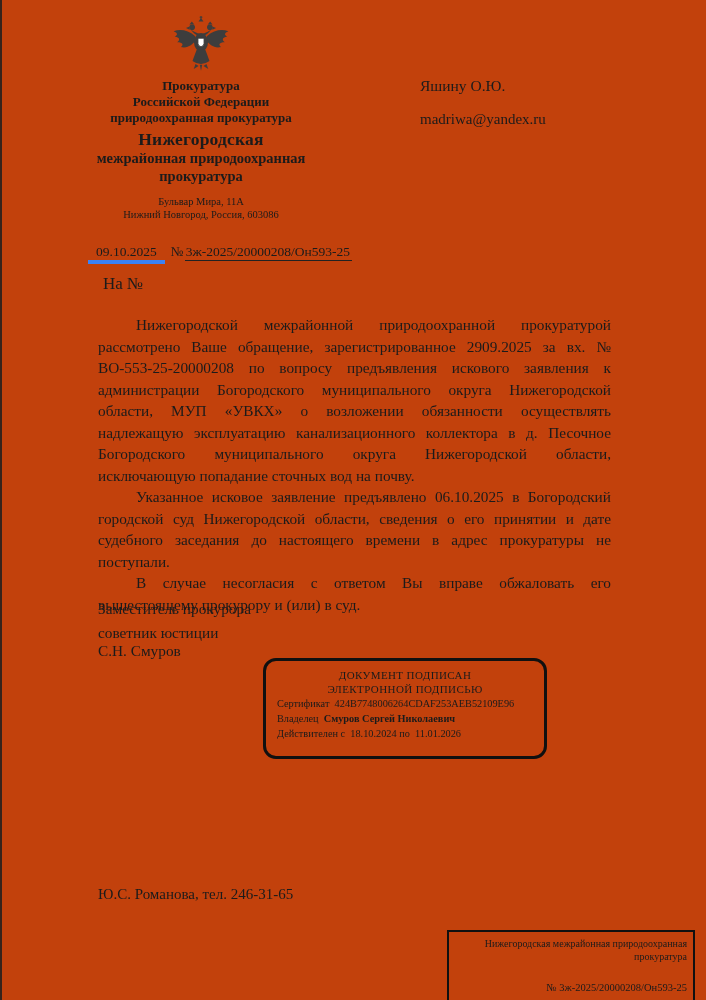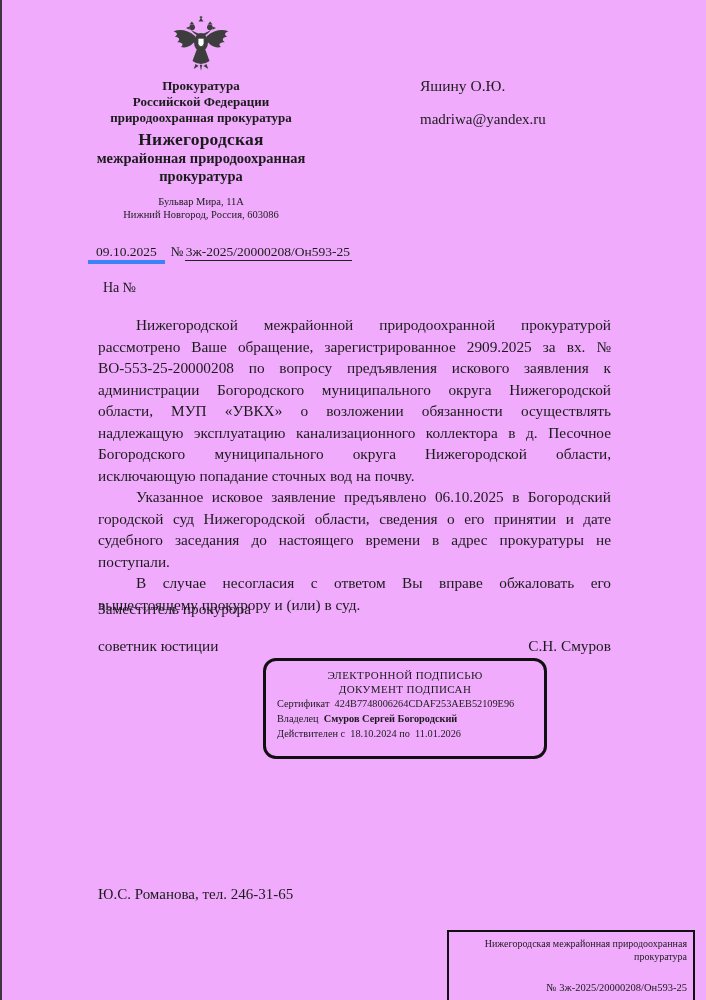--- a/index.html
+++ b/index.html
@@ -1,51 +1,51 @@
 <!DOCTYPE html>
 <html><head>
 <meta charset="utf-8">
 <style>
   html,body{margin:0;padding:0;background:#e8e8e8;}
   .page{
     position:relative;
     width:706px;height:1000px;
     margin:0 auto;
-    background:#f0abfc;
+    background:#c2410c;
     font-family:"Liberation Serif","DejaVu Serif",serif;
     color:#1b1b1b;
     overflow:hidden;
   }
   .scan-edge{position:absolute;left:0;top:0;width:2px;height:100%;background:#1f1f1f;opacity:.85;}
 
   
   .lh{position:absolute;left:82px;top:16px;width:238px;text-align:center;}
   .emblem{display:block;margin:0 auto 6px auto;}
   .org-top{font-weight:bold;font-size:13px;line-height:16px;}
   .org-main-1{font-weight:bold;font-size:17.5px;line-height:20px;margin-top:3px;letter-spacing:.2px;}
   .org-main-2{font-weight:bold;font-size:14.5px;line-height:18px;}
   .addr{font-size:10.5px;line-height:13px;margin-top:10px;}
 
   .refline{position:absolute;left:88px;top:244px;width:280px;font-size:13.5px;white-space:nowrap;}
   .refline .u{border-bottom:4px solid #3b82f6;padding:0 8px 1px 8px;}
   .refline .nosign{padding:0 1px 0 6px;}
   .refline .u2{border-bottom:1px solid #222;padding:0 2px 1px 1px;}
-  .na-no{position:absolute;left:103px;top:280px;font-size:14px;}
+  .na-no{position:absolute;left:103px;top:274px;font-size:17px;}
 
   
   .recipient{position:absolute;left:420px;top:76px;font-size:15.5px;line-height:20px;}
   .recipient .email{margin-top:13px;font-size:15px;}
 
   
   .body-text{position:absolute;left:98px;top:314px;width:513px;font-size:15.3px;line-height:21.5px;text-align:justify;}
   .body-text p{margin:0;text-indent:38px;}
 
   
   .sig{position:absolute;left:98px;top:600px;width:513px;font-size:15.3px;}
-  .sig-row2{display:flex;justify-content:space-between;margin-top:19px;}
+  .sig-row2{display:flex;justify-content:space-between;margin-top:6px;flex-direction:column;}
 
   
   .stamp{
     position:absolute;left:263px;top:658px;width:262px;height:88px;
     border:3px solid #101010;border-radius:13px;
     padding:7px 8px 0 8px;box-sizing:content-box;
   }
   .stamp-title{text-align:center;font-size:11px;line-height:14px;letter-spacing:.4px;}
   .stamp-lines{font-size:10.3px;line-height:15px;padding-left:3px;}
   .stamp-lines b{font-weight:bold;}
@@ -130,26 +130,26 @@
   <div class="sig">
     <div>Заместитель прокурора</div>
     <div class="sig-row2">
       <span>советник юстиции</span>
       <span>С.Н. Смуров</span>
     </div>
   </div>
 
   <div class="stamp">
     <div class="stamp-title">
+      <div>ДОКУМЕНТ ПОДПИСАН</div>
       <div>ЭЛЕКТРОННОЙ ПОДПИСЬЮ</div>
-      <div>ДОКУМЕНТ ПОДПИСАН</div>
     </div>
     <div class="stamp-lines">
       <div><span>Сертификат</span>&nbsp;&nbsp;<span>424B7748006264CDAF253AEB52109E96</span></div>
-      <div><span>Владелец</span>&nbsp;&nbsp;<b>Смуров Сергей Богородский</b></div>
+      <div><span>Владелец</span>&nbsp;&nbsp;<b>Смуров Сергей Николаевич</b></div>
       <div><span>Действителен с</span>&nbsp;&nbsp;<span>18.10.2024</span>&nbsp;<span>по</span>&nbsp;&nbsp;<span>11.01.2026</span></div>
     </div>
   </div>
 
   <div class="executor">Ю.С. Романова, тел. 246-31-65</div>
 
   <div class="regbox">
     <div>Нижегородская межрайонная природоохранная</div>
     <div>прокуратура</div>
     <div class="num">№ 3ж-2025/20000208/Он593-25</div>

